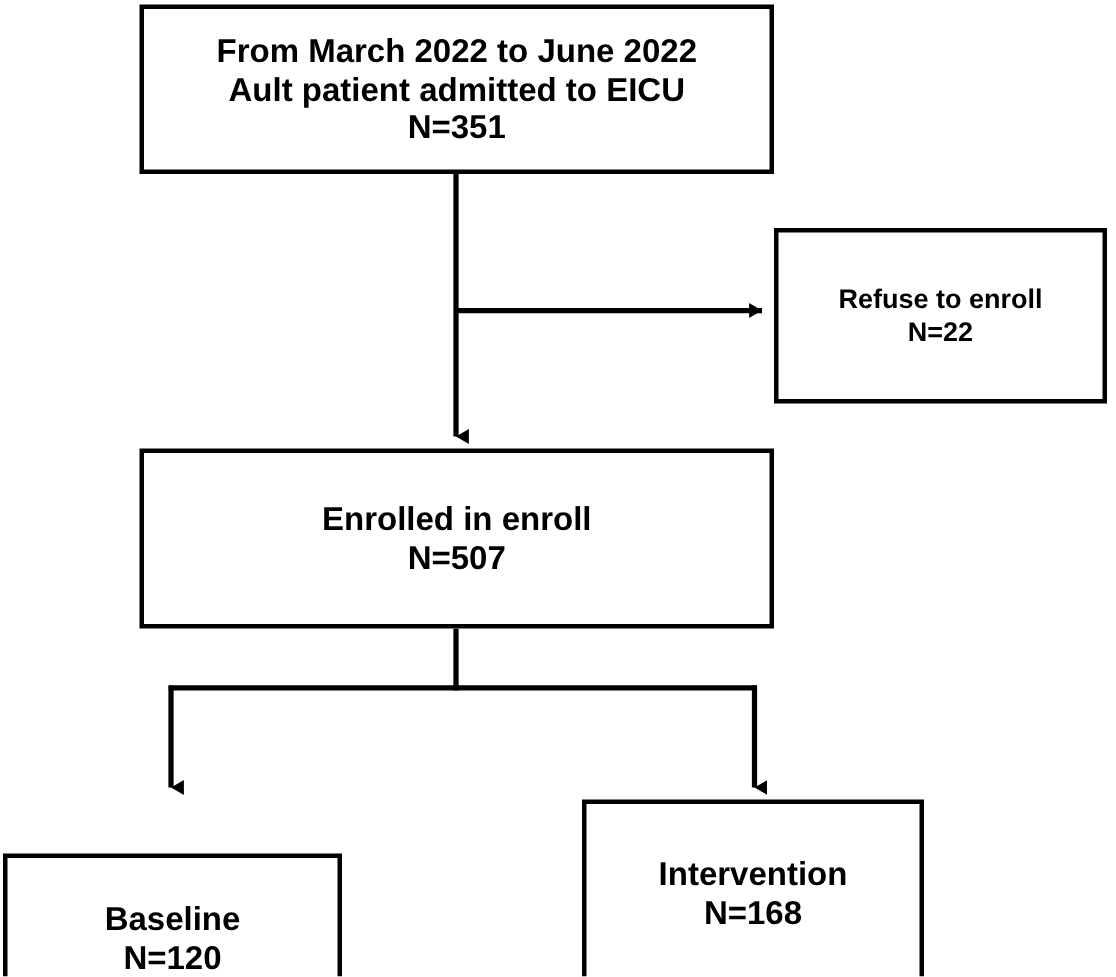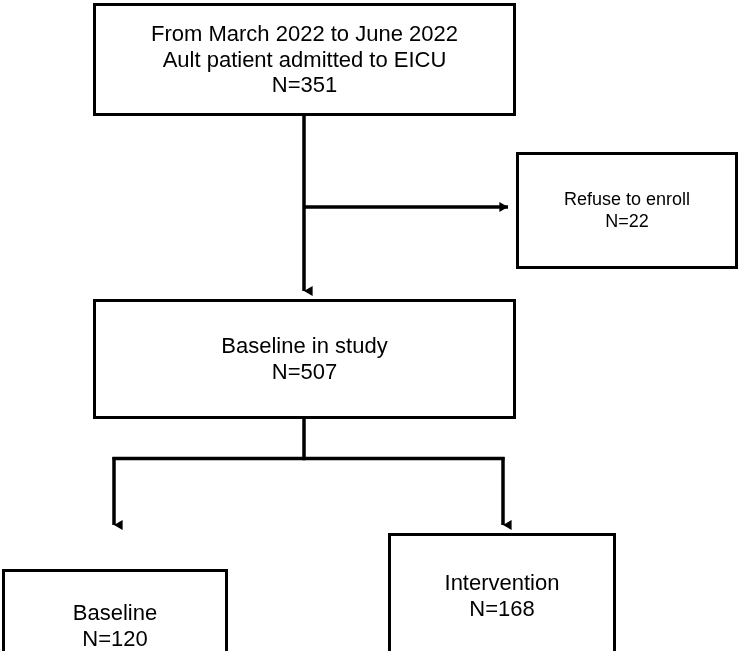--- a/index.html
+++ b/index.html
@@ -28,21 +28,21 @@
     position: absolute;
     box-sizing: border-box;
     border: 3px solid #000000;
     background: #ffffff;
     display: flex;
     flex-direction: column;
     align-items: center;
     justify-content: center;
     text-align: center;
     color: #000000;
-    font-weight: normal;
+    font-weight: bold;
     line-height: 1.18;
     z-index: 2;
   }
   .node .line {
     display: block;
     white-space: nowrap;
   }
   
   #node-admitted {
     left: 93px;  top: 3px;   width: 423px; height: 113px;
@@ -105,21 +105,21 @@
     <span class="line">Ault patient admitted to EICU</span>
     <span class="line">N=351</span>
   </div>
 
   <div class="node" id="node-refused">
     <span class="line">Refuse to enroll</span>
     <span class="line">N=22</span>
   </div>
 
   <div class="node" id="node-enrolled">
-    <span class="line">Baseline in study</span>
+    <span class="line">Enrolled in enroll</span>
     <span class="line">N=507</span>
   </div>
 
   <div class="node" id="node-baseline">
     <span class="line">Baseline</span>
     <span class="line">N=120</span>
   </div>
 
   <div class="node" id="node-intervention">
     <span class="line">Intervention</span>

